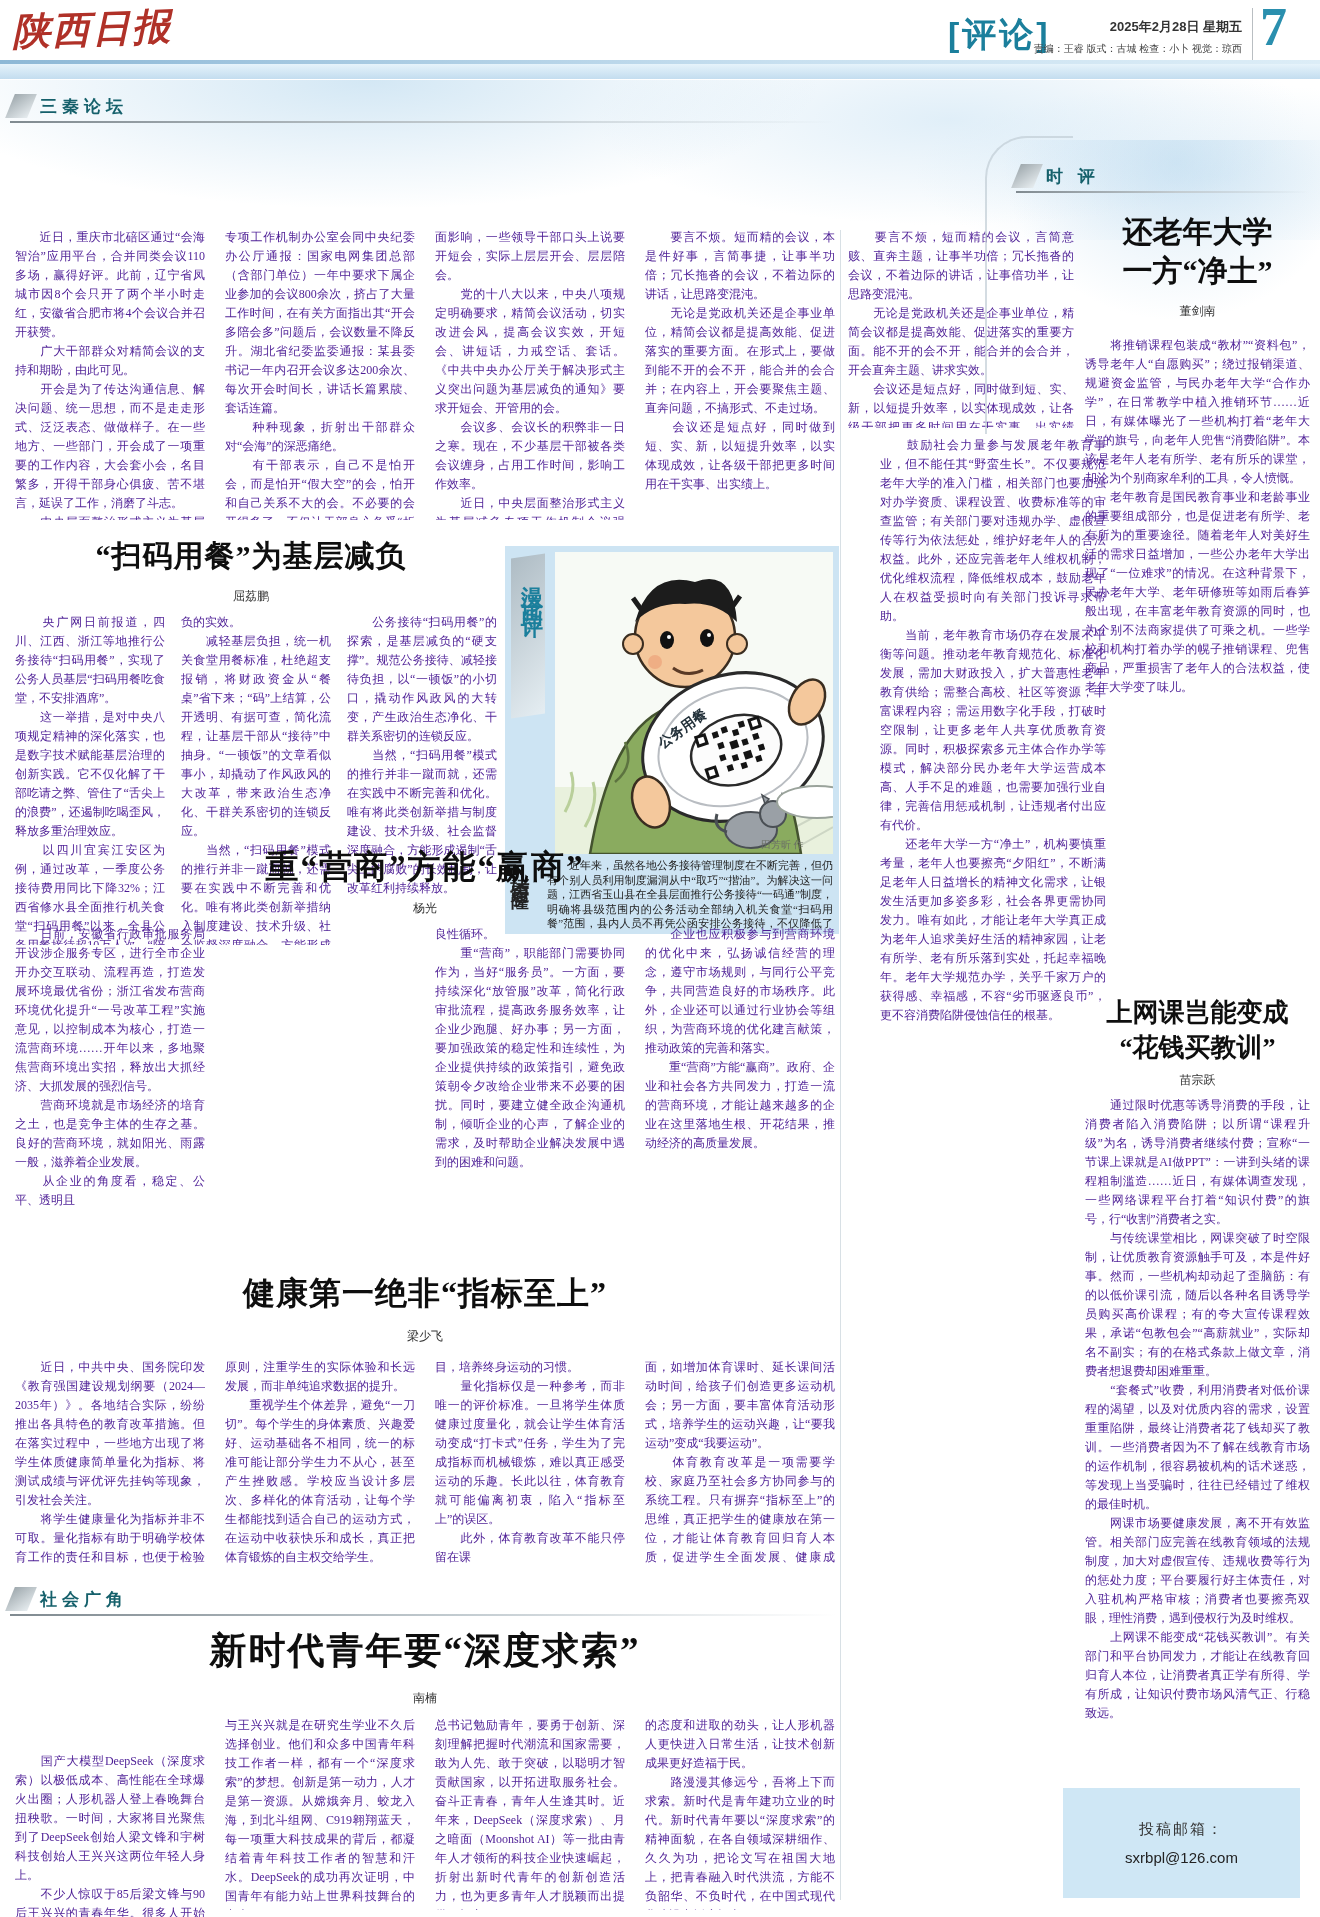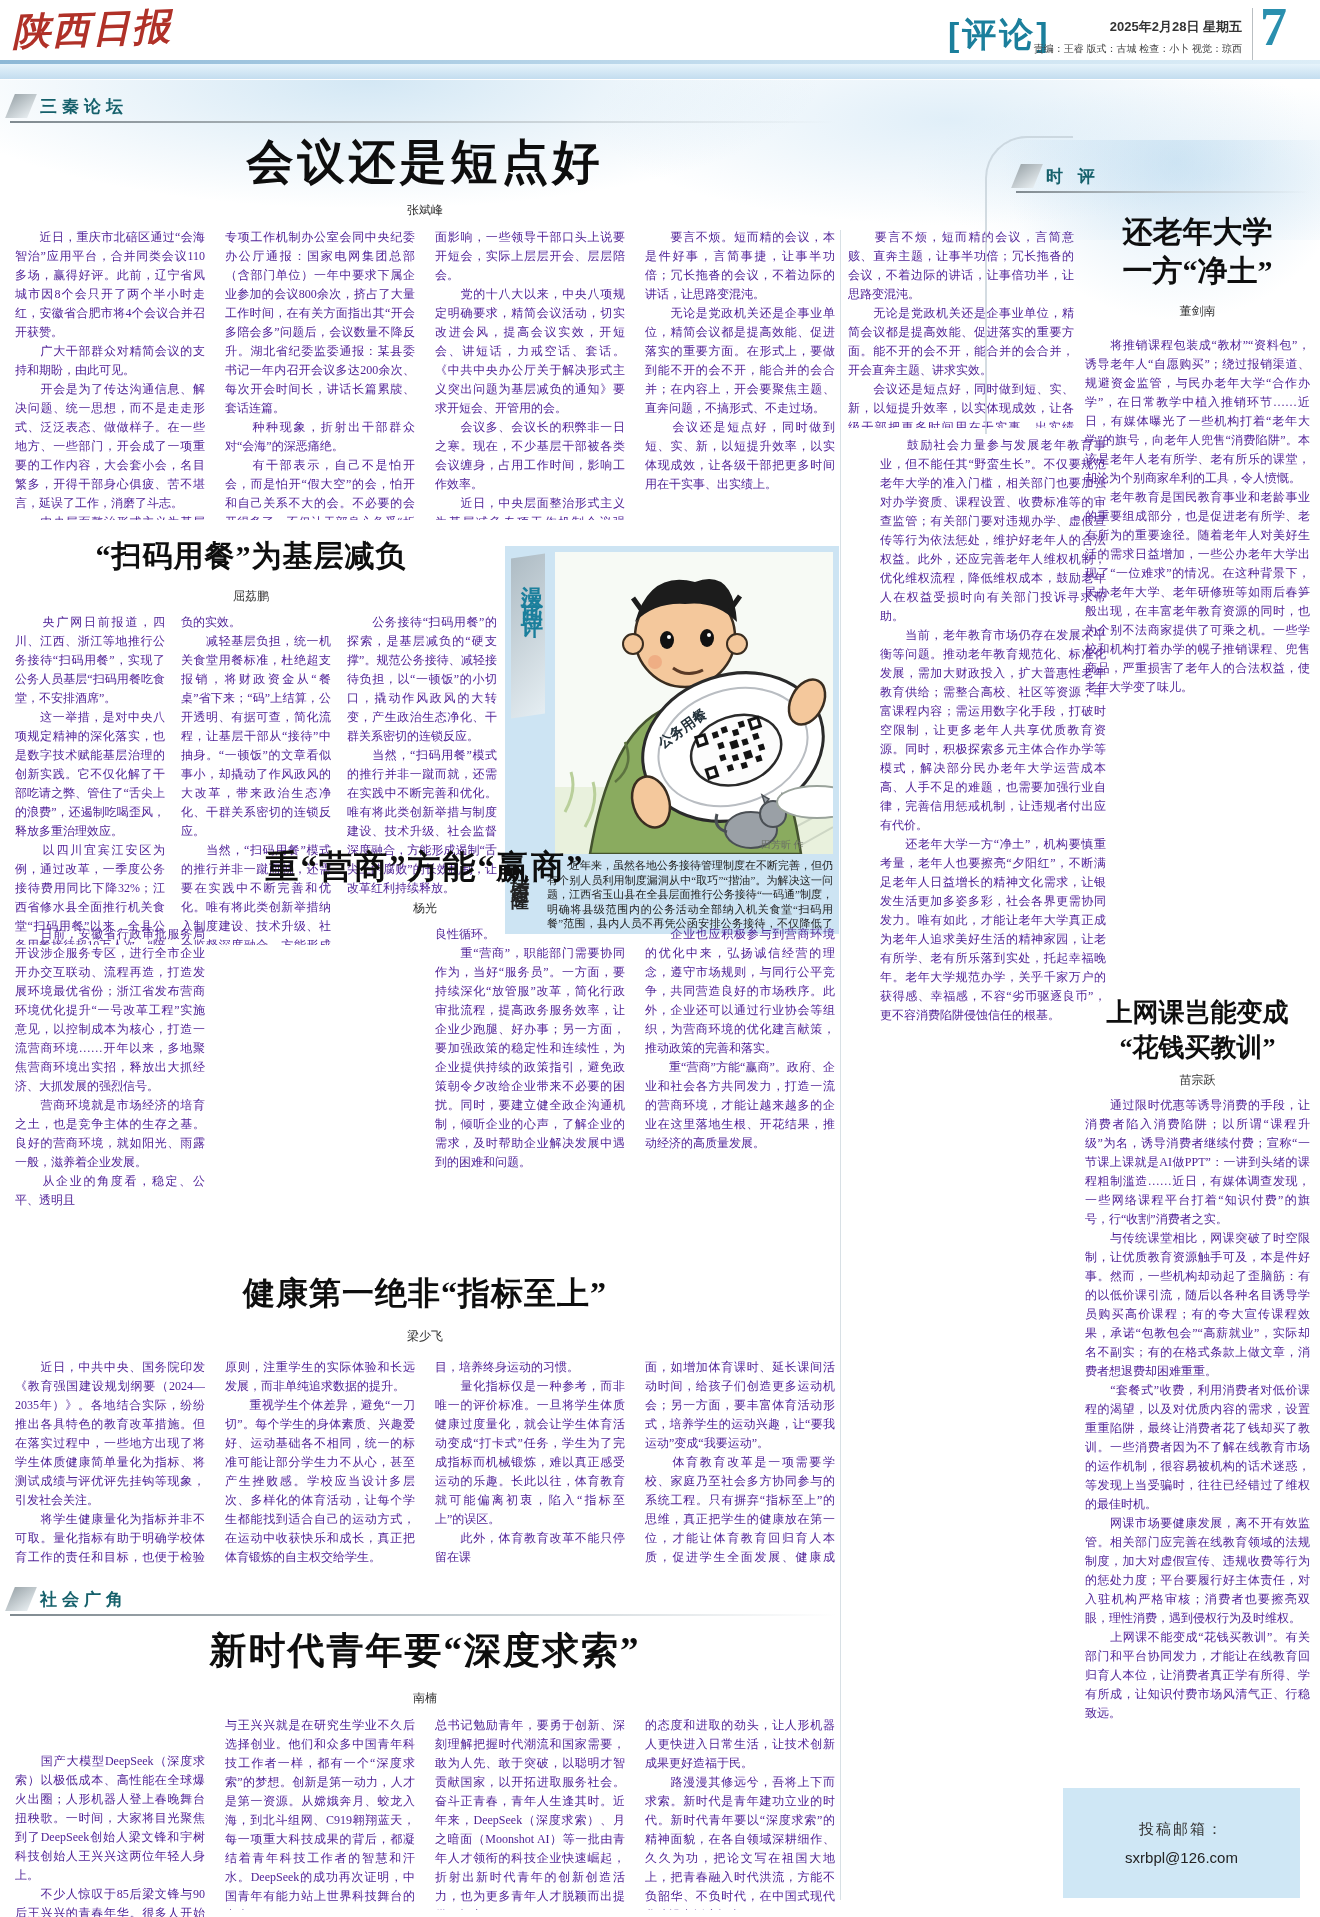--- a/index.html
+++ b/index.html
@@ -70,22 +70,20 @@
   <div class="abs band2"></div>
   <div class="abs decor-top"></div>
   <div class="abs decor-mid"></div>
 
   <div class="abs badge" style="left:10px;top:92px;">
     <span class="flag"></span>
     <span class="btext">三秦论坛</span>
   </div>
   <div class="abs badge-line" style="left:10px;top:121px;width:826px;"></div>
 
-  <div class="abs hl" style="left:15px;top:131px;width:820px;font-size:47px;letter-spacing:4px;">会议还是短点好</div>
-  <div class="abs author" style="left:15px;top:202px;width:820px;">张斌峰</div>
   <div class="abs col" style="left:15px;top:228px;width:190px;height:292px;">　　近日，重庆市北碚区通过“会海智治”应用平台，合并同类会议110多场，赢得好评。此前，辽宁省凤城市因8个会只开了两个半小时走红，安徽省合肥市将4个会议合并召开获赞。
 　　广大干部群众对精简会议的支持和期盼，由此可见。
 　　开会是为了传达沟通信息、解决问题、统一思想，而不是走走形式、泛泛表态、做做样子。在一些地方、一些部门，开会成了一项重要的工作内容，大会套小会，名目繁多，开得干部身心俱疲、苦不堪言，延误了工作，消磨了斗志。
 　　中央层面整治形式主义为基层减负</div>
   <div class="abs col" style="left:225px;top:228px;width:190px;height:292px;">专项工作机制办公室会同中央纪委办公厅通报：国家电网集团总部（含部门单位）一年中要求下属企业参加的会议800余次，挤占了大量工作时间，在有关方面指出其“开会多陪会多”问题后，会议数量不降反升。湖北省纪委监委通报：某县委书记一年内召开会议多达200余次、每次开会时间长，讲话长篇累牍、套话连篇。
 　　种种现象，折射出干部群众对“会海”的深恶痛绝。
 　　有干部表示，自己不是怕开会，而是怕开“假大空”的会，怕开和自己关系不大的会。不必要的会开得多了，不仅让干部身心备受“折腾”，还对工作造成极大的负</div>
   <div class="abs col" style="left:435px;top:228px;width:190px;height:292px;">面影响，一些领导干部口头上说要开短会，实际上层层开会、层层陪会。
 　　党的十八大以来，中央八项规定明确要求，精简会议活动，切实改进会风，提高会议实效，开短会、讲短话，力戒空话、套话。《中共中央办公厅关于解决形式主义突出问题为基层减负的通知》要求开短会、开管用的会。
 　　会议多、会议长的积弊非一日之寒。现在，不少基层干部被各类会议缠身，占用工作时间，影响工作效率。

